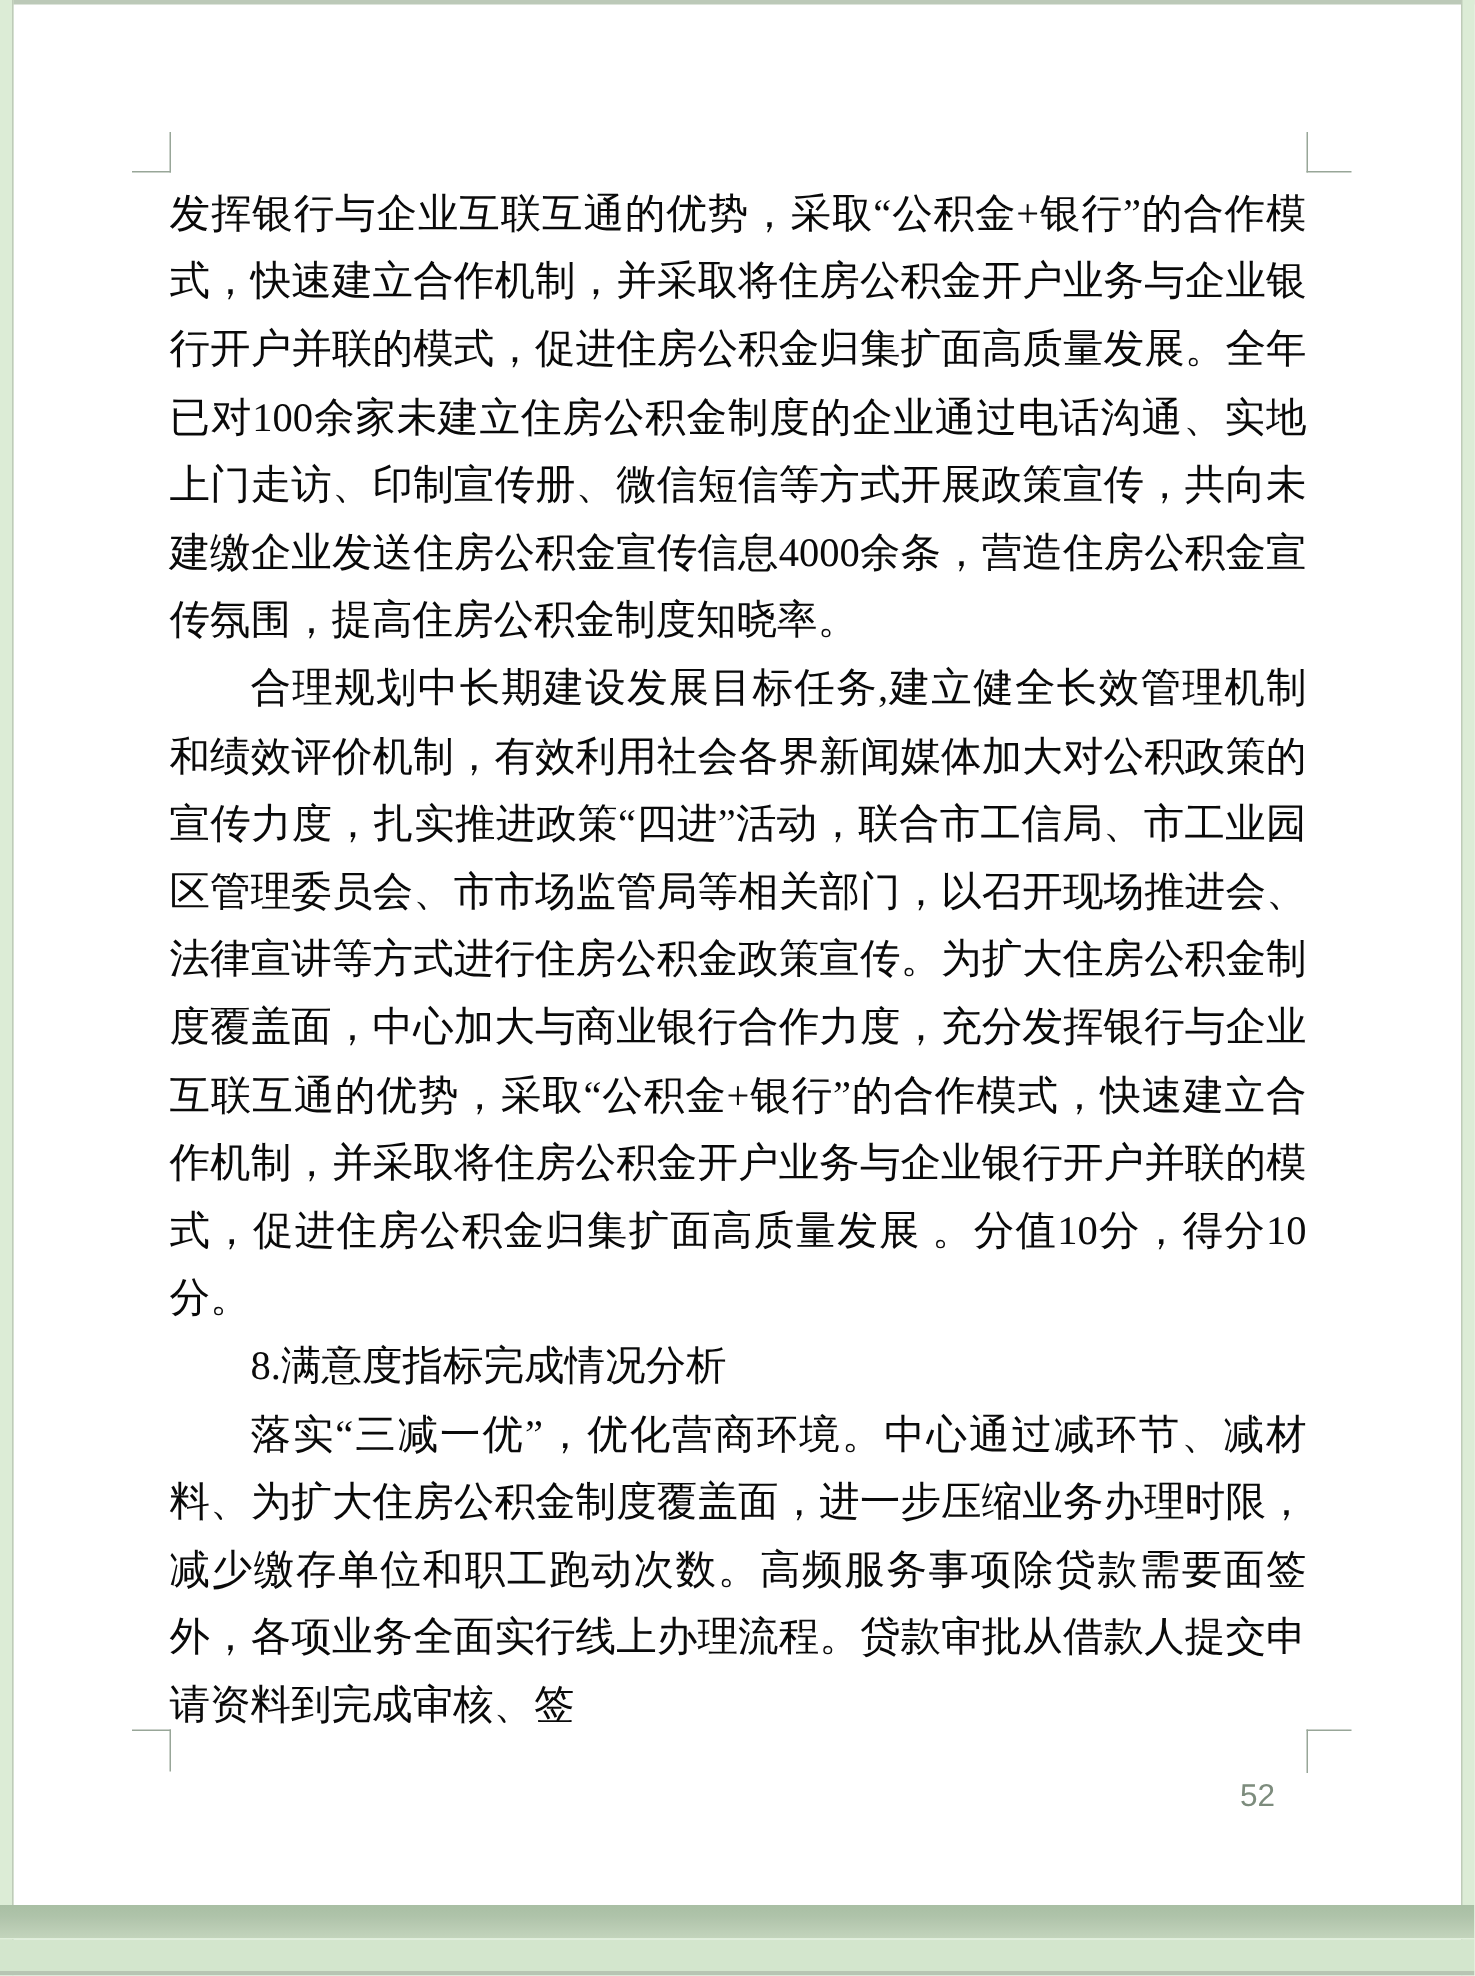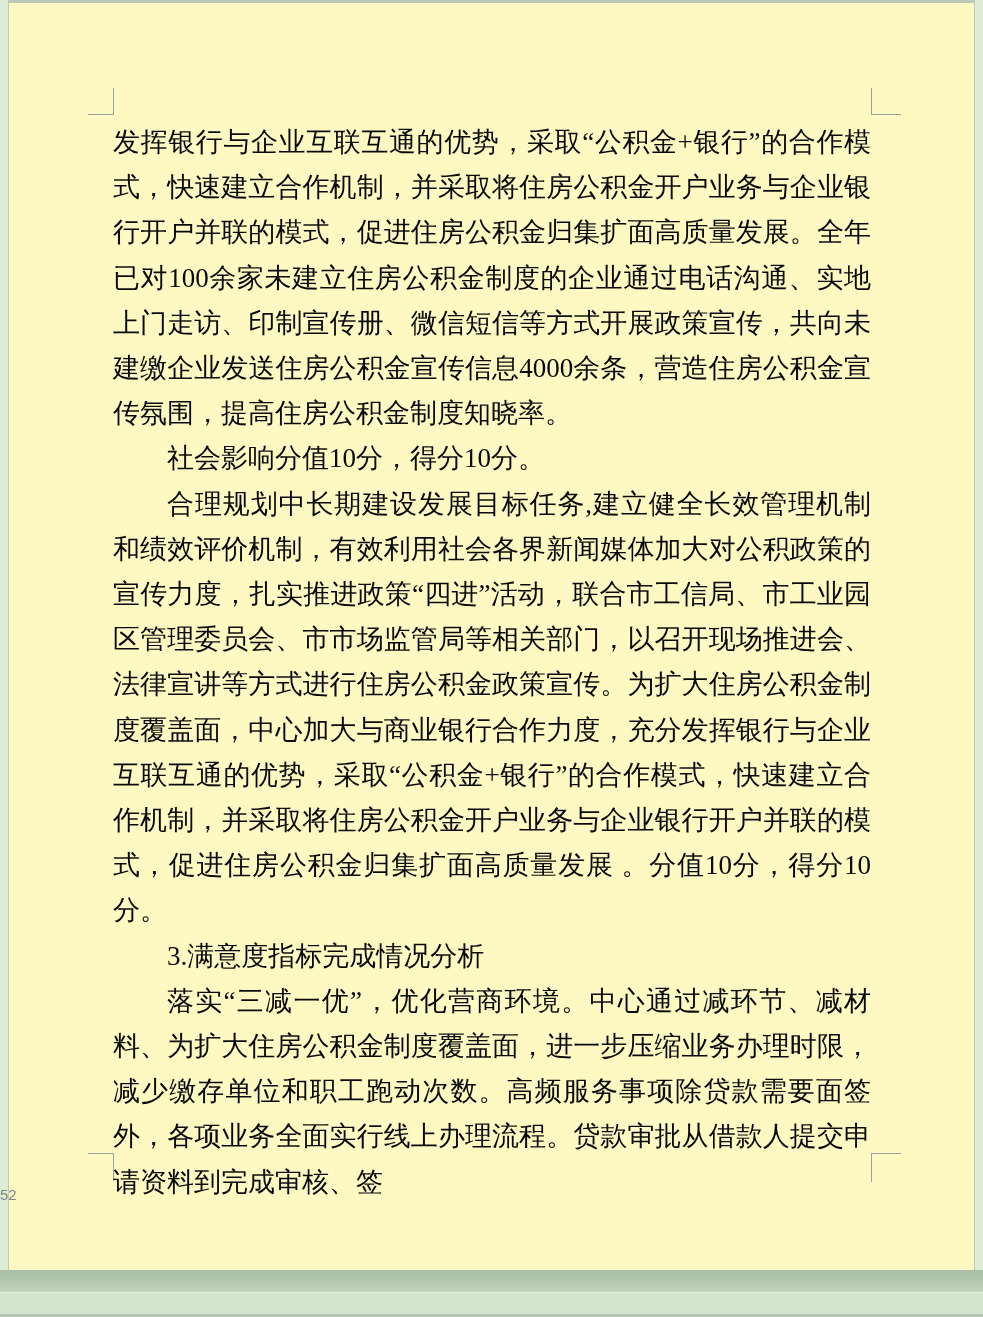--- a/index.html
+++ b/index.html
@@ -5,21 +5,21 @@
   html, body {
     margin: 0;
     padding: 0;
     background: #d1e5ca;
     font-family: "Liberation Serif", "DejaVu Serif", serif;
   }
   .canvas {
     position: relative;
     width: 983px;
     height: 1317px;
-    background: #fef9c3;
+    background: #ffffff;
     overflow: hidden;
   }
   
   .edge-top {
     position: absolute; left: 0; top: 0; width: 983px; height: 3px;
     background: #bcc9b8;
   }
   .edge-left {
     position: absolute; left: 0; top: 0; width: 8px; height: 1317px;
     background: #dcecd6;
@@ -54,22 +54,22 @@
     text-align-last: left;
     letter-spacing: 0px;
   }
   .content p { margin: 0; padding: 0; }
   .content p.indent { text-indent: 2em; }
   
   .page-number {
     position: absolute;
     left: 0; top: 1186px;
     width: 850px;
-    text-align: left;
-    font-size: 15px;
+    text-align: right;
+    font-size: 21px;
     color: #7d8c7d;
     font-family: "Liberation Sans", "DejaVu Sans", sans-serif;
   }
   
   .page-gap {
     position: absolute;
     left: 0; top: 1270px;
     width: 983px; height: 22px;
     background: linear-gradient(to bottom, #a9bfa4 0%, #afc3aa 35%, #c3d4bc 100%);
     border-bottom: 1px solid #dfeeda;
@@ -96,23 +96,22 @@
   <div class="edge-left"></div>
   <div class="edge-right"></div>
 
   <div class="crop tl"></div>
   <div class="crop tr"></div>
   <div class="crop bl"></div>
   <div class="crop br"></div>
 
   <div class="content">
     <p>发挥银行与企业互联互通的优势，采取“公积金+银行”的合作模式，快速建立合作机制，并采取将住房公积金开户业务与企业银行开户并联的模式，促进住房公积金归集扩面高质量发展。全年已对100余家未建立住房公积金制度的企业通过电话沟通、实地上门走访、印制宣传册、微信短信等方式开展政策宣传，共向未建缴企业发送住房公积金宣传信息4000余条，营造住房公积金宣传氛围，提高住房公积金制度知晓率。</p>
-    <p class="indent">社会影响分值10分，得分10分。</p>
     <p class="indent">合理规划中长期建设发展目标任务,建立健全长效管理机制和绩效评价机制，有效利用社会各界新闻媒体加大对公积政策的宣传力度，扎实推进政策“四进”活动，联合市工信局、市工业园区管理委员会、市市场监管局等相关部门，以召开现场推进会、法律宣讲等方式进行住房公积金政策宣传。为扩大住房公积金制度覆盖面，中心加大与商业银行合作力度，充分发挥银行与企业互联互通的优势，采取“公积金+银行”的合作模式，快速建立合作机制，并采取将住房公积金开户业务与企业银行开户并联的模式，促进住房公积金归集扩面高质量发展 。分值10分，得分10分。</p>
-    <p class="indent">3.满意度指标完成情况分析</p>
+    <p class="indent">8.满意度指标完成情况分析</p>
     <p class="indent">落实“三减一优”，优化营商环境。中心通过减环节、减材料、为扩大住房公积金制度覆盖面，进一步压缩业务办理时限，减少缴存单位和职工跑动次数。高频服务事项除贷款需要面签外，各项业务全面实行线上办理流程。贷款审批从借款人提交申请资料到完成审核、签</p>
   </div>
 
   <div class="page-number">52</div>
 
   <div class="page-gap"></div>
   <div class="next-page-top"></div>
   <div class="bottom-edge"></div>
 
 </div>

